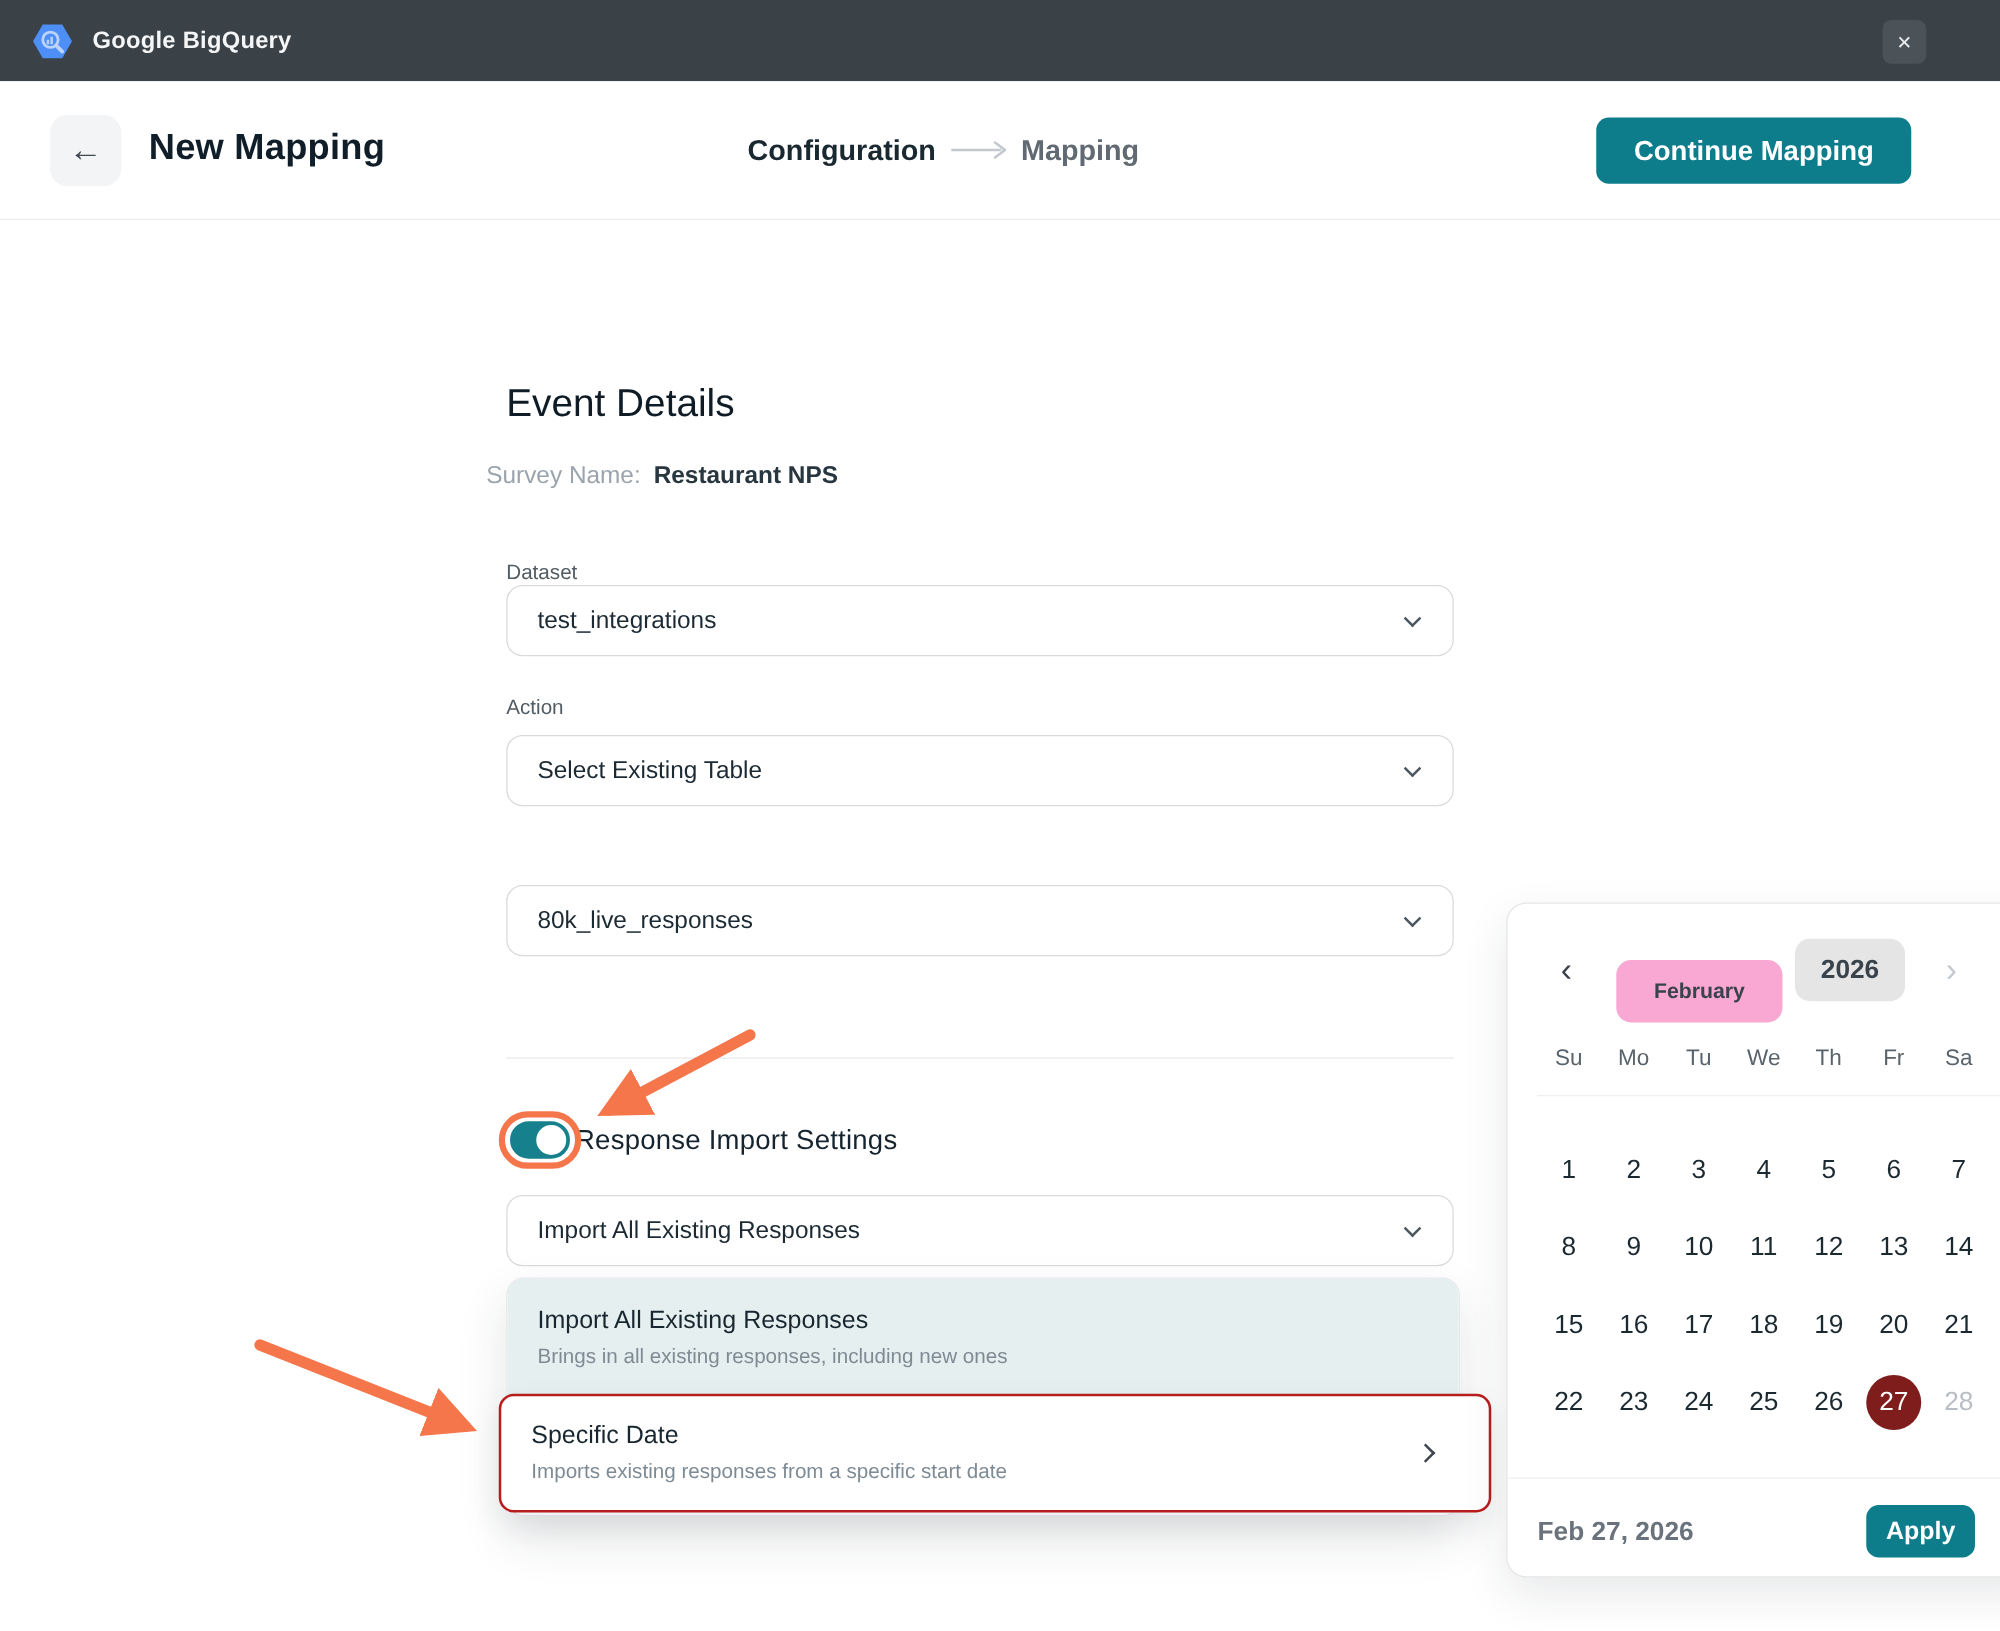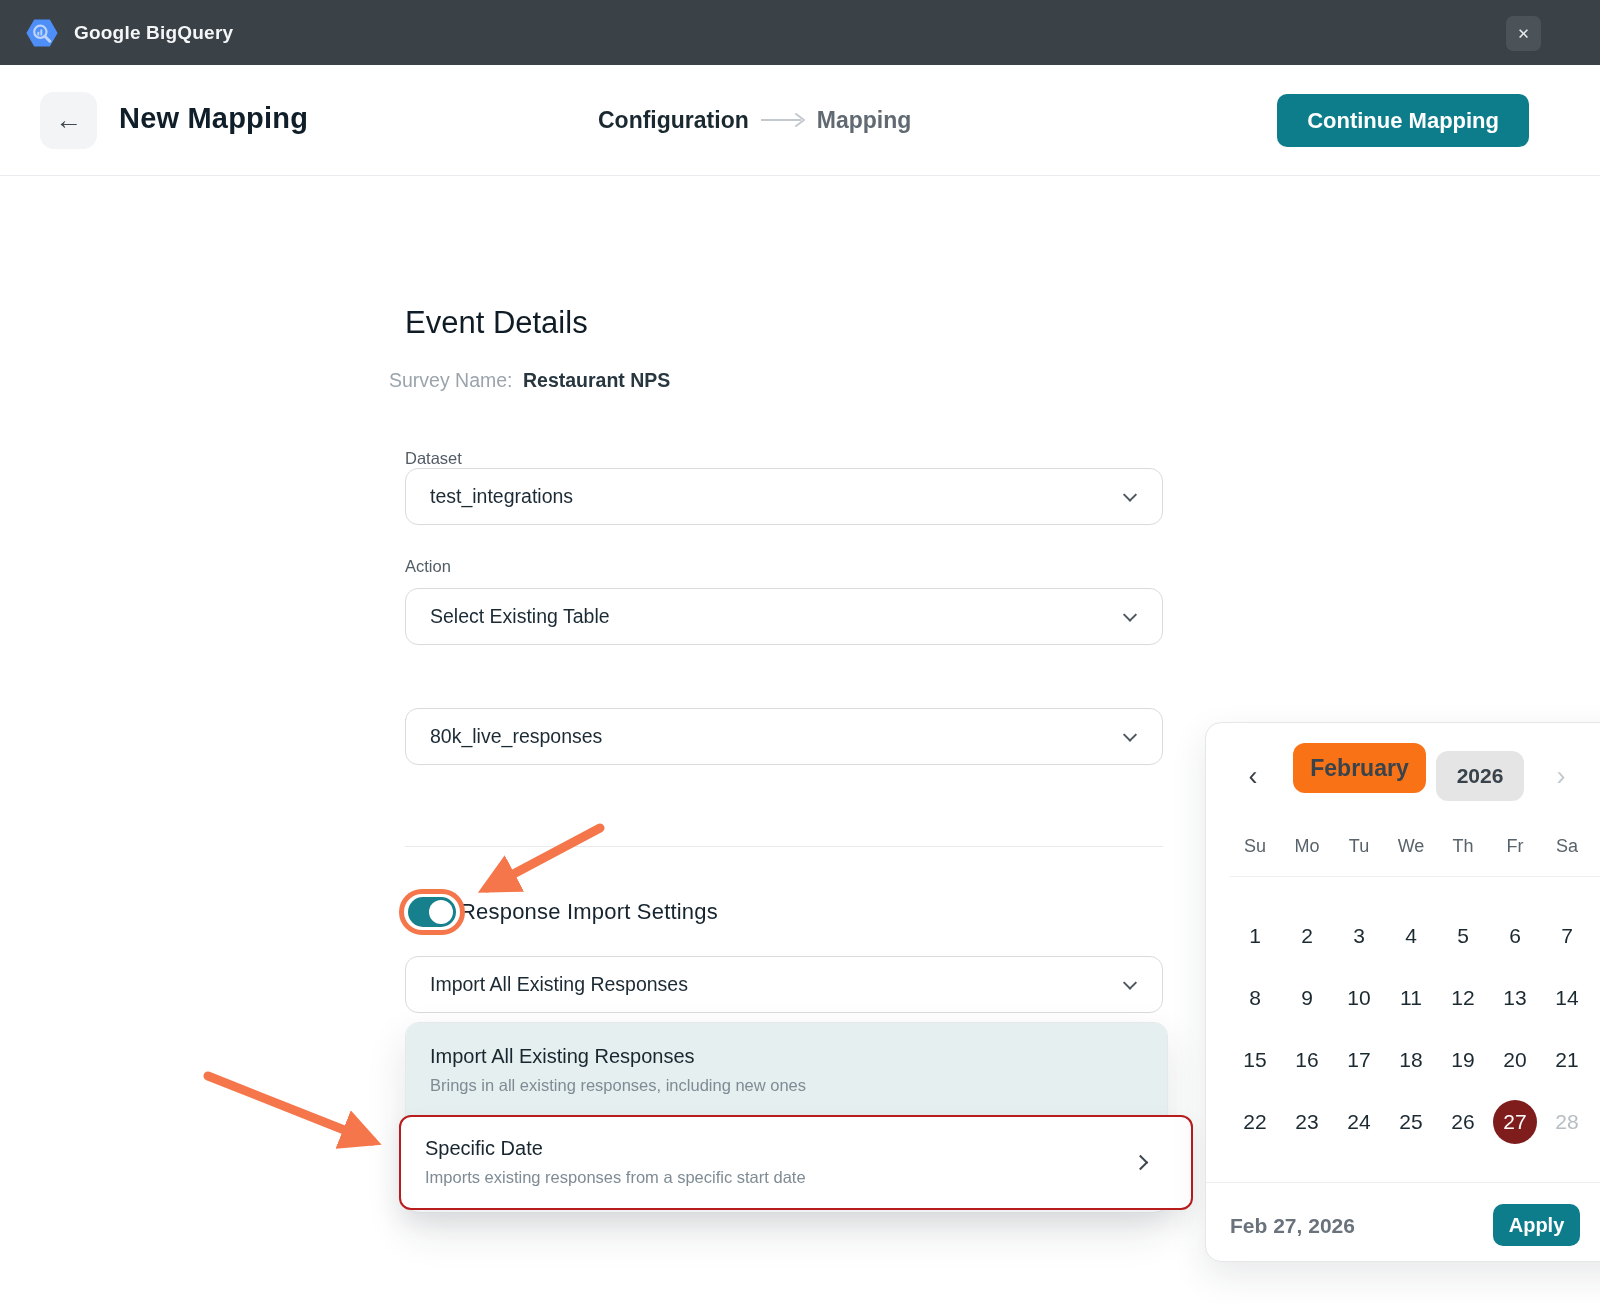--- a/index.html
+++ b/index.html
@@ -88,23 +88,23 @@
   
   .calendar { position:absolute; left:1205px; top:722px; width:440px;
     height:540px; background:#ffffff; border:1px solid #e4e6e9;
     border-radius:16px; box-shadow:0 14px 36px rgba(30,40,50,.10); }
   .cal-prev { position:absolute; left:30px; top:30px; width:34px; height:46px;
     font-size:27px; color:#39424a; display:flex; align-items:center;
     justify-content:center; cursor:pointer; }
   .cal-next { position:absolute; left:338px; top:30px; width:34px; height:46px;
     font-size:27px; color:#c3c9ce; display:flex; align-items:center;
     justify-content:center; cursor:pointer; }
-  .cal-month { position:absolute; left:87px; top:20px; width:133px; height:50px;
-    background:#f97316; border-radius:12px; display:flex; align-items:center;
-    justify-content:center; font-size:23px; font-weight:700; color:#39434c;
+  .cal-month { position:absolute; left:87px; top:45px; width:133px; height:50px;
+    background:#f9a8d4; border-radius:12px; display:flex; align-items:center;
+    justify-content:center; font-size:17px; font-weight:700; color:#39434c;
     cursor:pointer; }
   .cal-year { position:absolute; left:230px; top:28px; width:88px; height:50px;
     background:#e5e5e5; border-radius:12px; display:flex; align-items:center;
     justify-content:center; font-size:21px; font-weight:700; color:#39434c;
     cursor:pointer; }
   .cal-weekdays { position:absolute; left:23px; top:106px; width:364px;
     display:flex; }
   .cal-weekdays span { width:52px; height:34px; line-height:34px;
     text-align:center; font-size:18px; color:#59636b; }
   .cal-div1 { position:absolute; left:24px; top:153px; width:414px; height:1px;

